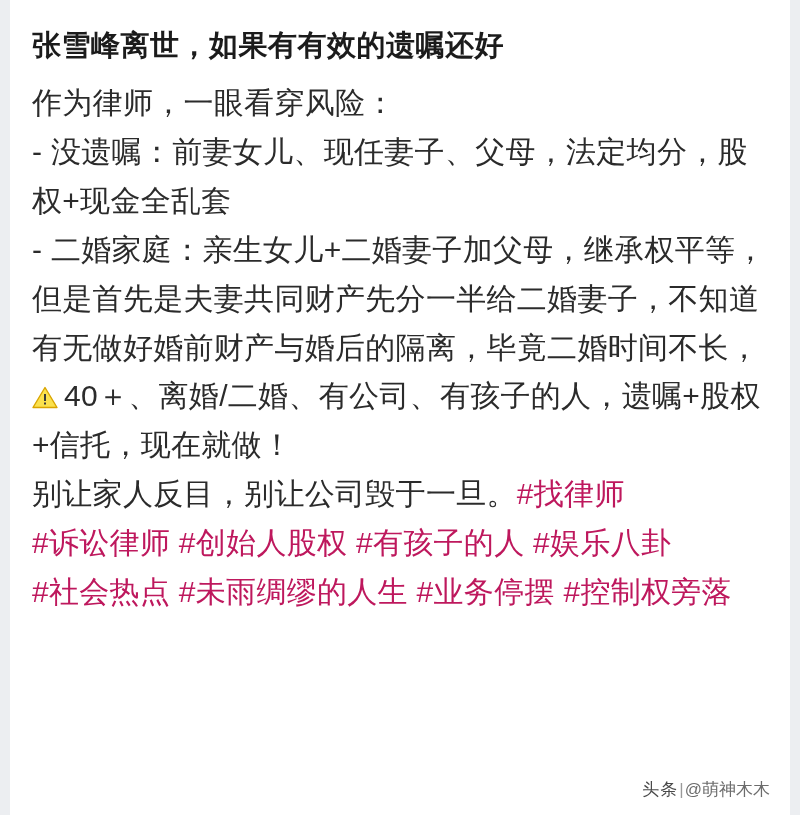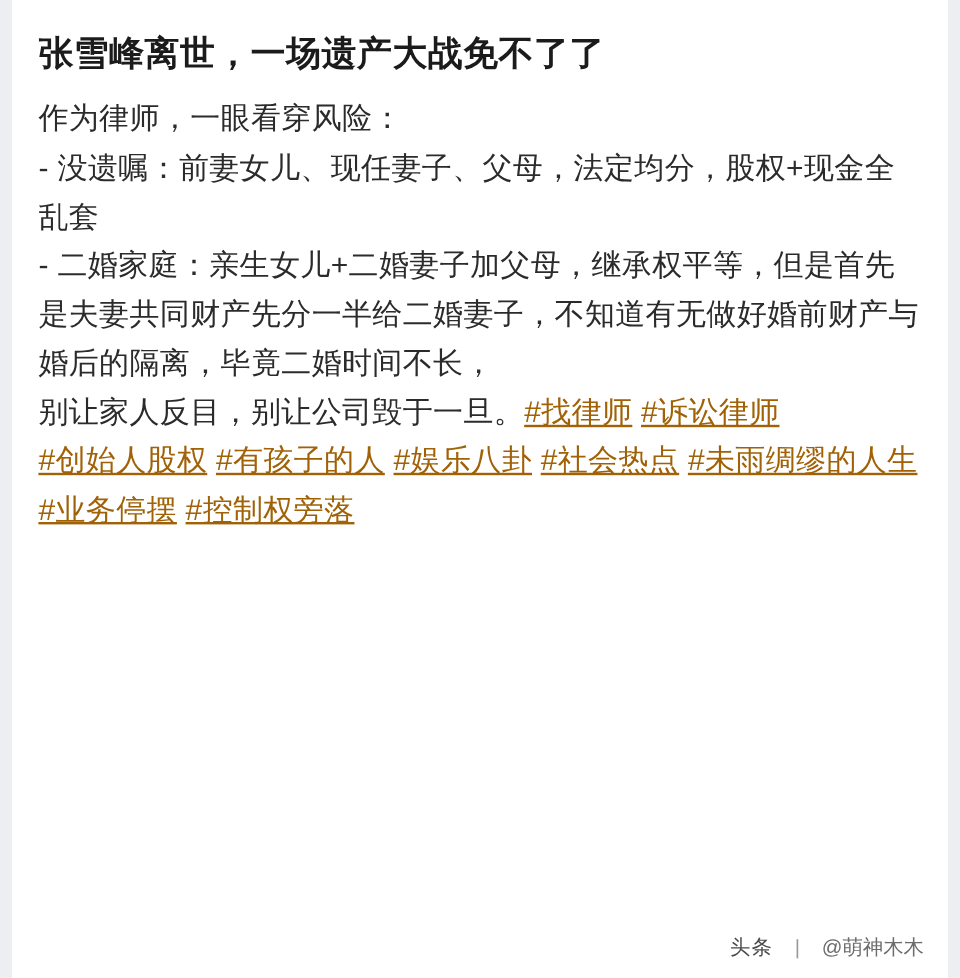--- a/index.html
+++ b/index.html
@@ -27,21 +27,21 @@
   }
   .title {
     font-size: 29px;
     font-weight: bold;
     color: #1b1b1b;
     letter-spacing: 0.5px;
     line-height: 1.35;
     margin: 0 0 14px 0;
   }
   .body-text {
-    font-size: 25px;
+    font-size: 30px;
     color: #2b2b2b;
     line-height: 1.63;
     letter-spacing: 0.3px;
   }
   .body-text p {
     margin: 0;
   }
   .warn-line {
     display: block;
   }
@@ -49,58 +49,62 @@
     display: inline-block;
     vertical-align: -3px;
     margin-right: 6px;
     width: 26px;
     height: 23px;
   }
   .tags {
     color: #3e7fd6;
   }
   .tag {
-    color: #a16207;
+    color: #be185d;
     white-space: nowrap;
-    text-decoration: underline;
   }
   .footer {
     position: absolute;
     right: 20px;
     bottom: 14px;
     display: flex;
     align-items: center;
-    gap: 18px;
+    gap: 1px;
     color: #6c6c6c;
     font-size: 17px;
   }
   .toutiao-logo {
     display: inline-block;
     font-size: 17px;
     color: #4a4a4a;
     letter-spacing: 1px;
   }
   .footer-sep {
     color: #9a9a9a;
   }
 </style>
 </head>
 <body>
 
 <div class="page">
 
   <div class="article">
 
-    <h1 class="title">张雪峰离世，一场遗产大战免不了了</h1>
+    <h1 class="title">张雪峰离世，如果有有效的遗嘱还好</h1>
 
     <div class="body-text">
       <p>作为律师，一眼看穿风险：</p>
       <p>- 没遗嘱：前妻女儿、现任妻子、父母，法定均分，股权+现金全乱套</p>
       <p>- 二婚家庭：亲生女儿+二婚妻子加父母，继承权平等，但是首先是夫妻共同财产先分一半给二婚妻子，不知道有无做好婚前财产与婚后的隔离，毕竟二婚时间不长，</p>
 
+      <p class="warn-line"><span class="warn-icon"><svg width="26" height="23" viewBox="0 0 26 23" xmlns="http://www.w3.org/2000/svg">
+              <polygon points="13,1.5 25,21.5 1,21.5" fill="#fbe14d" stroke="#d9a400" stroke-width="1.4" stroke-linejoin="round"></polygon>
+              <rect x="12" y="8" width="2" height="7" fill="#3a3a3a"></rect>
+              <rect x="12" y="16.5" width="2" height="2" fill="#3a3a3a"></rect>
+            </svg></span><span>40＋、离婚/二婚、有公司、有孩子的人，遗嘱+股权+信托，现在就做！</span></p>
 
       <p><span>别让家人反目，别让公司毁于一旦。</span><span class="tags"><span class="tag">#找律师</span> <span class="tag">#诉讼律师</span> <span class="tag">#创始人股权</span> <span class="tag">#有孩子的人</span> <span class="tag">#娱乐八卦</span> <span class="tag">#社会热点</span> <span class="tag">#未雨绸缪的人生</span> <span class="tag">#业务停摆</span> <span class="tag">#控制权旁落</span></span></p>
     </div>
   </div>
 
   <div class="footer">
     <span class="toutiao-logo">头条</span>
     <span class="footer-sep">|</span>
     <span>@萌神木木</span>
   </div>

